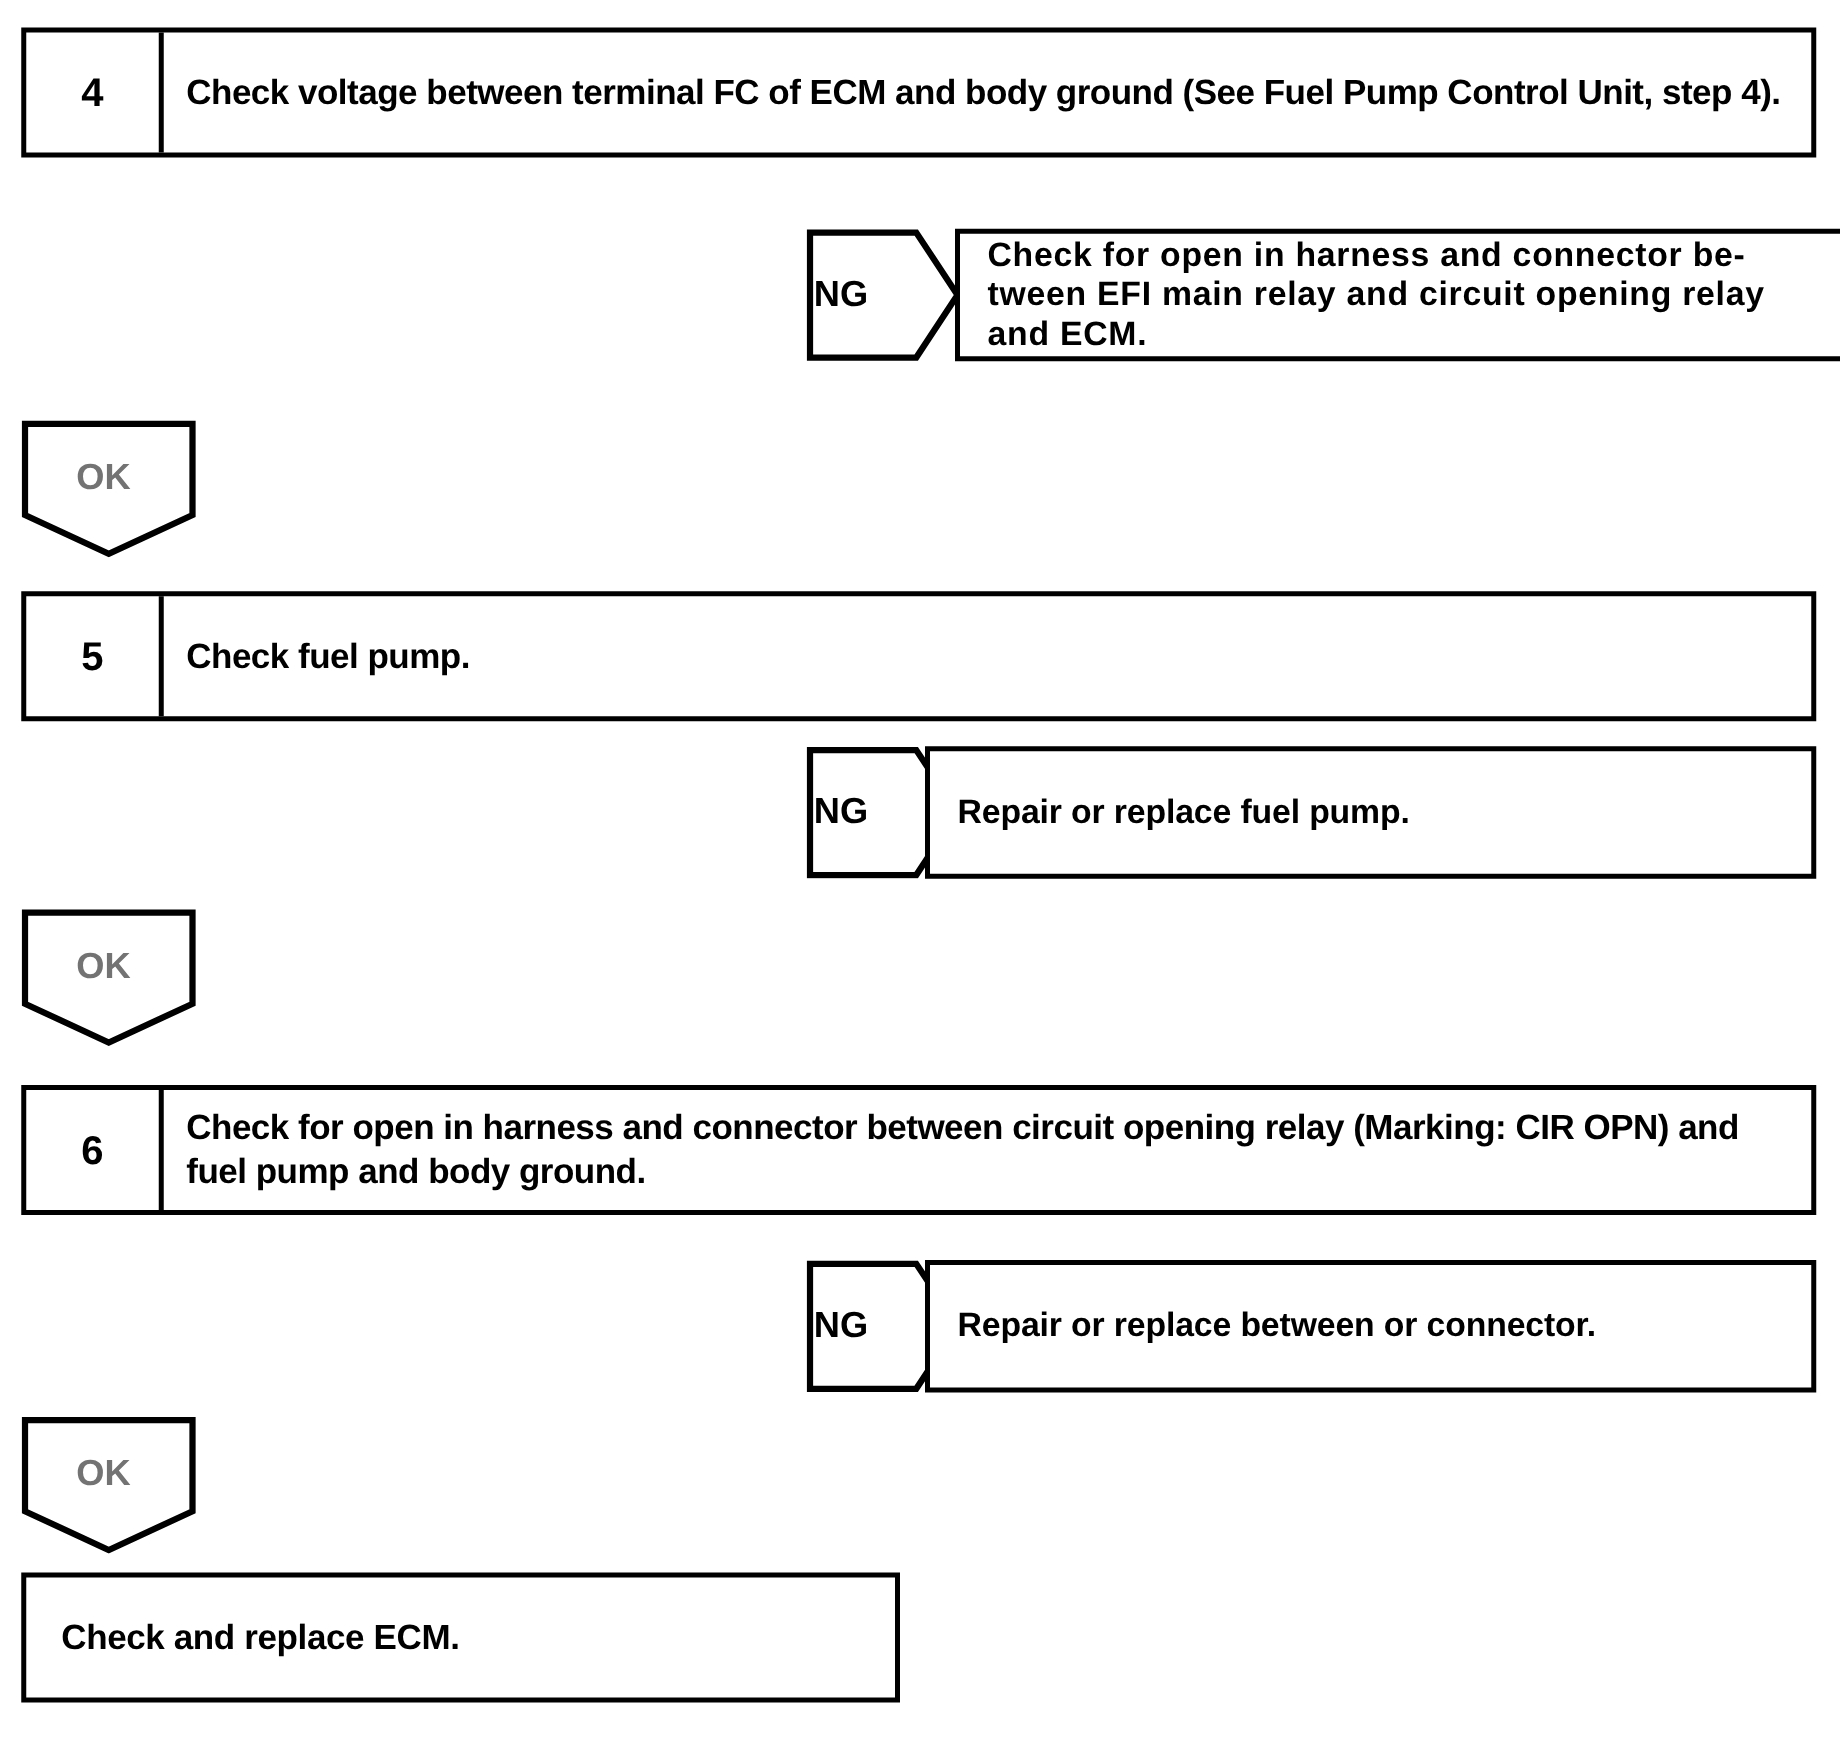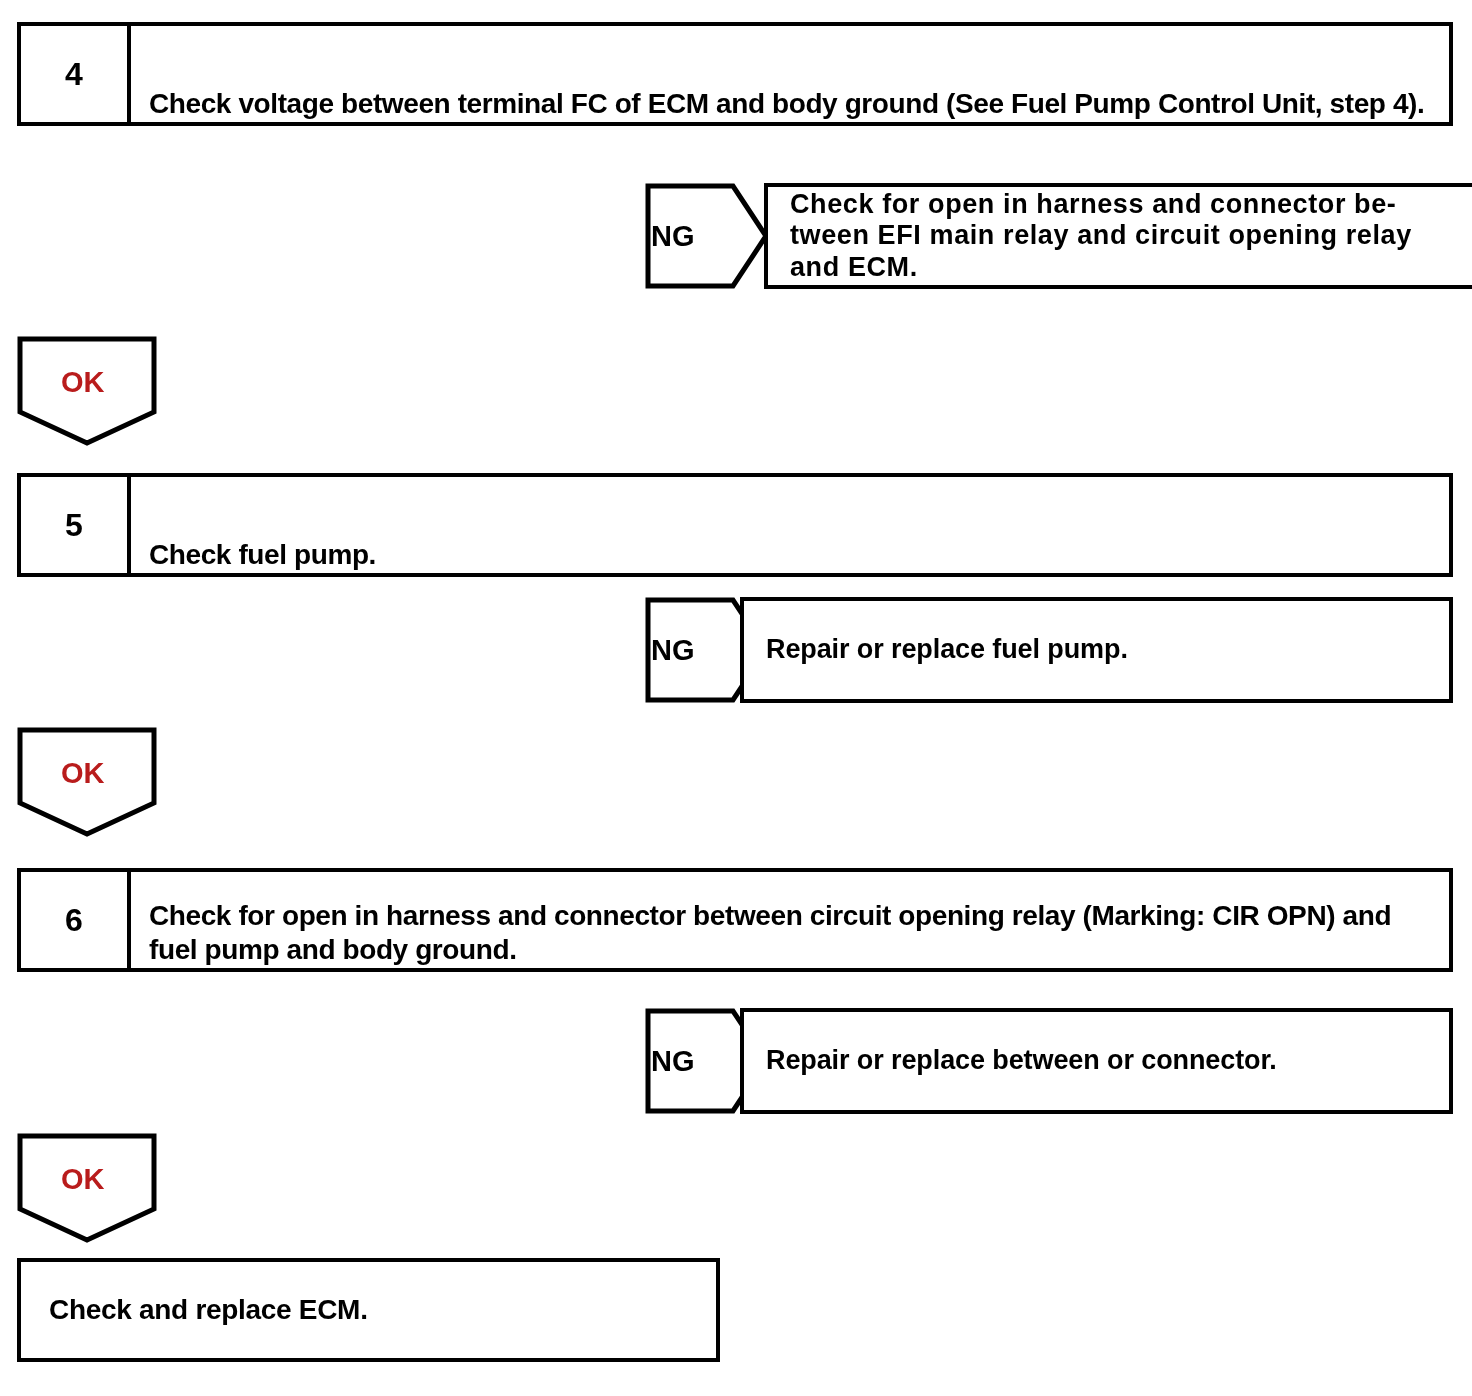--- a/index.html
+++ b/index.html
@@ -40,21 +40,21 @@
   .step-num {
     font-family: "Liberation Sans", sans-serif;
     font-weight: bold;
     font-size: 32px;
     color: #000000;
     line-height: 1;
   }
   .step-text-cell {
     flex: 1 1 auto;
     display: flex;
-    align-items: flex-end;
+    align-items: center;
     padding: 0 14px 0 18px;
   }
   .step-text {
     font-family: "Liberation Sans", sans-serif;
     font-weight: bold;
     font-size: 28px;
     line-height: 1.24;
     color: #000000;
     letter-spacing: -0.4px;
   }
@@ -115,21 +115,21 @@
   .ok-arrow {
     position: absolute;
     display: block;
   }
   .ok-arrow svg { display: block; }
   .ok-label {
     position: absolute;
     font-family: "Liberation Sans", sans-serif;
     font-weight: bold;
     font-size: 29px;
-    color: #b91c1c;
+    color: #737373;
     line-height: 1;
     top: 32px;
     left: 44px;
     letter-spacing: 0px;
   }
 </style>
 </head>
 <body>
 
 <div id="page">

